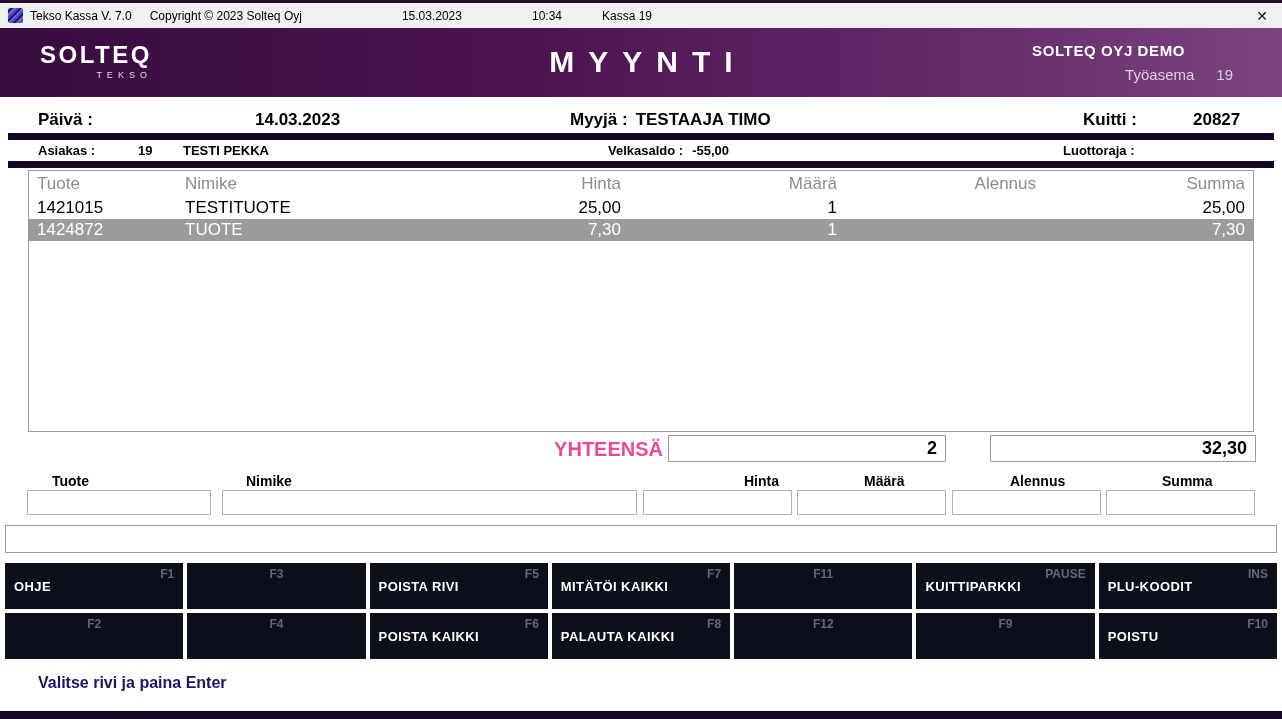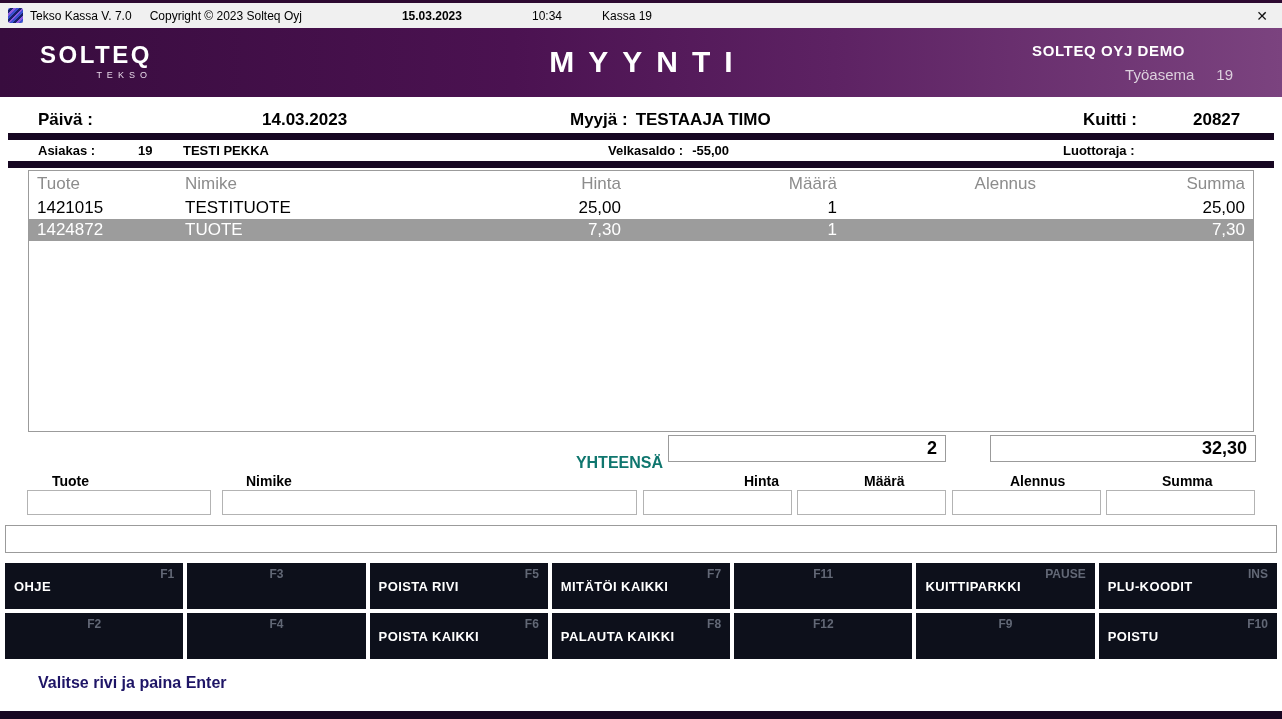--- a/index.html
+++ b/index.html
@@ -9,42 +9,42 @@
 
   
   .top-strip { height:3px; background:#2d0a31; }
 
   
   .titlebar { height:25px; background:#f0f0f0; display:flex; align-items:center; font-size:12px; color:#000; }
   .app-icon { width:15px; height:15px; margin-left:8px; border-radius:2px;
     background:repeating-linear-gradient(135deg,#3b4fd0 0 2px,#17206b 2px 4px,#8a5ae0 4px 6px); }
   .tb-title { margin-left:7px; }
   .tb-copy  { margin-left:18px; }
-  .tb-date  { margin-left:100px;font-weight:bold; }
+  .tb-date  { margin-left:100px; }
   .tb-time  { margin-left:70px; }
   .tb-kassa { margin-left:40px; }
   .tb-close { margin-left:auto; margin-right:14px; font-size:14px; cursor:pointer; color:#111; }
 
   
   .header { height:69px; position:relative; color:#fff;
     background:linear-gradient(90deg,#380c3e 0%,#4b1251 40%,#5d2263 65%,#7b437f 100%); }
   .logo { position:absolute; left:40px; top:13px; }
   .logo-main { font-size:24px; font-weight:bold; letter-spacing:2.5px; }
   .logo-sub  { font-size:9px; letter-spacing:5px; color:#e6d8e8; text-align:right; margin-top:1px; }
   .screen-title { position:absolute; left:50%; transform:translateX(-50%); top:17px;
     font-size:30px; font-weight:bold; letter-spacing:14px; padding-left:14px; white-space:nowrap; }
   .header-right { position:absolute; right:49px; top:14px; text-align:right; }
   .company { font-size:15px; font-weight:bold; letter-spacing:0.6px; margin-right:48px; }
   .workstation { font-size:15px; color:#dcd0dd; margin-top:7px; }
   .ws-val { margin-left:22px; }
 
   
   .info-row { height:36px; position:relative; font-size:17px; font-weight:bold; color:#000; }
   .info-row > span, .info-row > .grp { position:absolute; top:13px; white-space:nowrap; }
-  .pv-l { left:38px; }  .pv-v { left:262px; }
+  .pv-l { left:38px; }  .pv-v { left:255px; }
   .seller { left:570px; } .seller .v { margin-left:8px; }
   .kuitti-l { left:1083px; } .kuitti-v { left:1193px; }
 
   .bar { height:7px; background:#170722; margin:0 8px; }
 
   
   .cust-row { height:21px; position:relative; font-size:13px; font-weight:bold; color:#000; }
   .cust-row > span, .cust-row > .grp { position:absolute; top:3px; white-space:nowrap; }
   .as-l { left:38px; } .as-n { left:138px; } .as-name { left:183px; }
   .velka { left:608px; } .velka .v { margin-left:9px; }
@@ -56,21 +56,21 @@
   .thead { height:26px; color:#8c8c8c; font-size:17px; }
   .trow  { height:22px; color:#000; font-size:17px; cursor:default; }
   .trow.selected { background:#9c9c9c; color:#fff; }
   .c-tuote { padding-left:8px; }
   .c-nimike { padding-left:6px; }
   .c-hinta, .c-maara, .c-alennus, .c-summa { text-align:right; }
   .c-summa { padding-right:8px; }
 
   
   .totals-row { position:relative; height:30px; margin-top:3px; }
-  .total-label { position:absolute; right:619px; top:19px; font-size:16px; font-weight:bold; color:#0f766e; }
+  .total-label { position:absolute; right:619px; top:3px; font-size:20px; font-weight:bold; color:#ec4899; }
   .total-box { position:absolute; top:0; height:27px; border:1px solid #9b9b9b; background:#fff;
     display:flex; align-items:center; justify-content:flex-end; padding-right:8px;
     font-size:18px; font-weight:bold; color:#000; }
   .total-box.qty { left:668px; width:278px; }
   .total-box.sum { left:990px; width:266px; }
 
   
   .entry { position:relative; height:44px; margin-top:8px; }
   .e-lbl { position:absolute; top:0; font-size:14px; font-weight:bold; color:#000; white-space:nowrap; }
   .e-inp { position:absolute; top:17px; height:25px; border:1px solid #b3b3b3; background:#fff;

